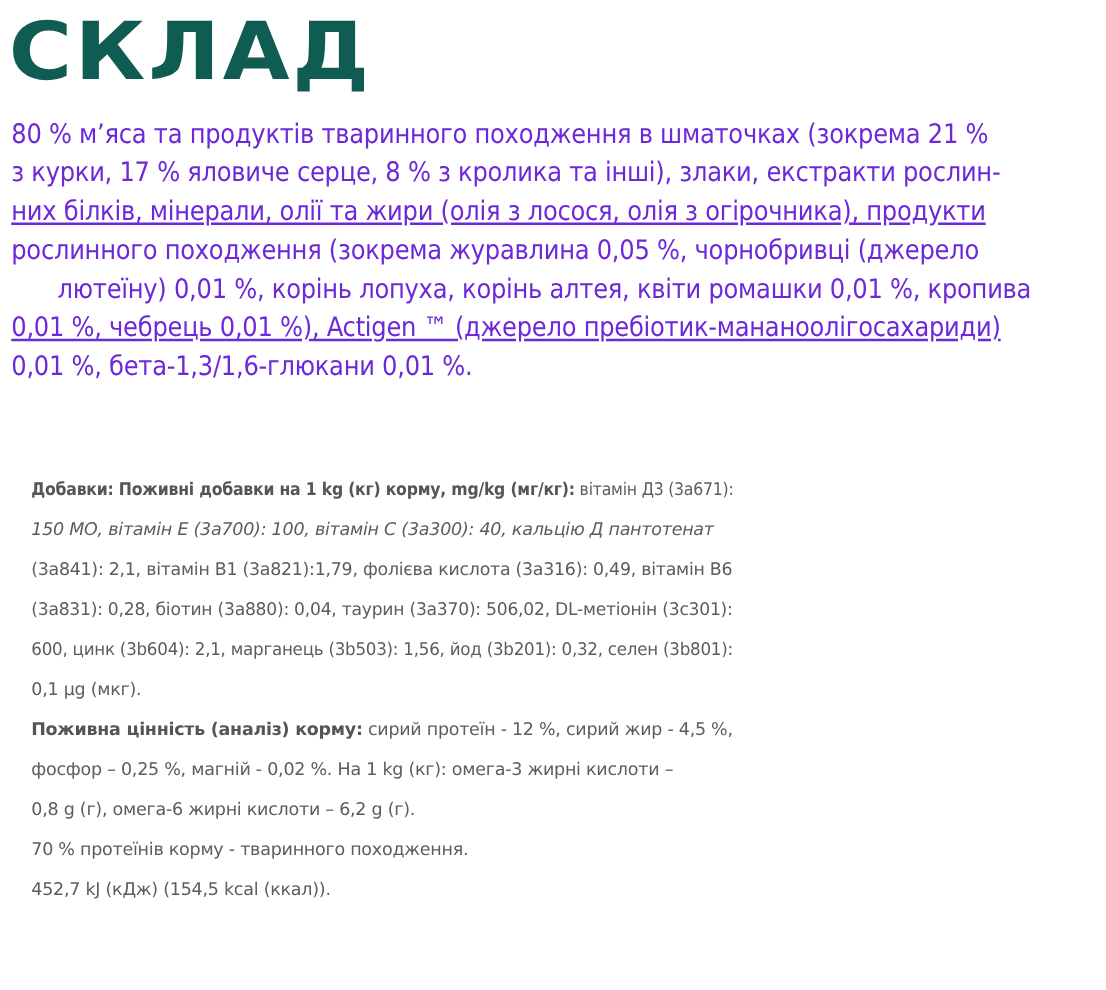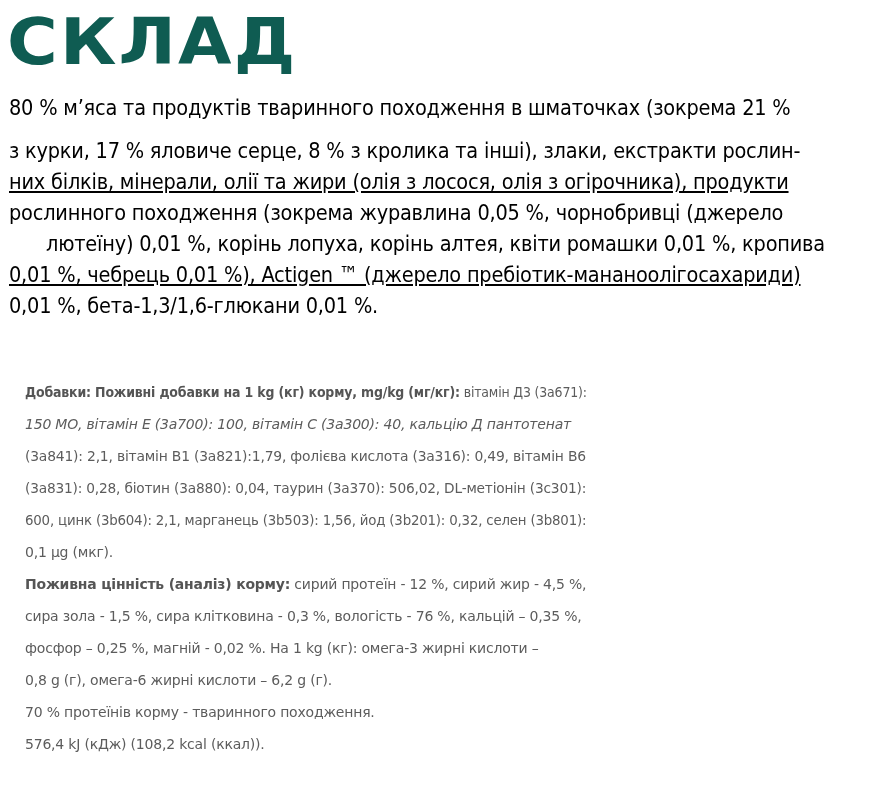--- a/index.html
+++ b/index.html
@@ -30,21 +30,21 @@
     }
     .composition {
       position: absolute;
       left: 9px;
       top: 92px;
       width: 872px;
       margin: 0;
       font-family: "DejaVu Sans Condensed", "DejaVu Sans", sans-serif;
       font-size: 21.5px;
       line-height: 31px;
-      color: #000000;
+      color: #6d28d9;
       letter-spacing: -0.2px;
     }
     .line {
       display: block;
       white-space: nowrap;
     }
     .additives {
       position: absolute;
       left: 9px;
       top: 360px;
@@ -60,40 +60,39 @@
       color: #555555;
     }
   </style>
 </head>
 <body>
 
 <h1 class="title">СКЛАД</h1>
 
 <div class="composition">
   <span class="line" style="display: block; width: max-content;">80 % м’яса та продуктів тваринного походження в шматочках (зокрема 21 %</span>
-  <span class="line" style="display: block; width: max-content; margin-top: 12px;">з курки, 17 % яловиче серце, 8 % з кролика та інші), злаки, екстракти рослин-</span>
+  <span class="line" style="display: block; width: max-content;">з курки, 17 % яловиче серце, 8 % з кролика та інші), злаки, екстракти рослин-</span>
   <span class="line" style="display: block; width: max-content; text-decoration: underline;">них білків, мінерали, олії та жири (олія з лосося, олія з огірочника), продукти</span>
   <span class="line" style="display: block; width: max-content;">рослинного походження (зокрема журавлина 0,05 %, чорнобривці (джерело</span>
   <span class="line" style="display: block; width: max-content; margin-left: 37px;">лютеїну) 0,01 %, корінь лопуха, корінь алтея, квіти ромашки 0,01 %, кропива</span>
   <span class="line" style="display: block; width: max-content; text-decoration: underline;">0,01 %, чебрець 0,01 %), Actigen ™ (джерело пребіотик-мананоолігосахариди)</span>
   <span class="line" style="display: block; width: max-content;">0,01 %, бета-1,3/1,6-глюкани 0,01 %.</span>
 </div>
 
 <div class="additives">
   <div>
     <span class="line" style="display: block; transform-origin: left center; transform: scaleX(0.8969); width: max-content;"><span class="bold">Добавки: Поживні добавки на 1 kg (кг) корму, mg/kg (мг/кг):</span><span> вітамін Д3 (3a671):</span></span>
     <span class="line" style="display: block; width: max-content; font-style: italic;">150 МО, вітамін E (3a700): 100, вітамін C (3a300): 40, кальцію Д пантотенат</span>
     <span class="line" style="display: block; transform-origin: left center; transform: scaleX(0.992); width: max-content;">(3a841): 2,1, вітамін B1 (3a821):1,79, фолієва кислота (3a316): 0,49, вітамін B6</span>
     <span class="line" style="display: block; transform-origin: left center; transform: scaleX(0.9808); width: max-content;">(3a831): 0,28, біотин (3a880): 0,04, таурин (3a370): 506,02, DL-метіонін (3c301):</span>
     <span class="line" style="display: block; transform-origin: left center; transform: scaleX(0.9539); width: max-content;">600, цинк (3b604): 2,1, марганець (3b503): 1,56, йод (3b201): 0,32, селен (3b801):</span>
     <span class="line" style="display: block; width: max-content;">0,1 µg (мкг).</span>
   </div>
   <div>
     <span class="line" style="display: block; transform-origin: left center; transform: scaleX(0.9977); width: max-content;"><span class="bold">Поживна цінність (аналіз) корму:</span><span> сирий протеїн - 12 %, сирий жир - 4,5 %,</span></span>
-    <span class="line" style="display: block; width: max-content;">сира зола - 1,5 %, сира клітковина - 0,3 %, вологість - 76 %, кальцій – 0,35 %,</span>
     <span class="line" style="display: block; width: max-content;">фосфор – 0,25 %, магній - 0,02 %. На 1 kg (кг): омега-3 жирні кислоти –</span>
     <span class="line" style="display: block; width: max-content;">0,8 g (г), омега-6 жирні кислоти – 6,2 g (г).</span>
     <span class="line" style="display: block; width: max-content;">70 % протеїнів корму - тваринного походження.</span>
   </div>
   <div>
-    <span class="line" style="display: block; width: max-content;">576,4 kJ (кДж) (108,2 kcal (ккал)).</span>
+    <span class="line" style="display: block; width: max-content;">452,7 kJ (кДж) (154,5 kcal (ккал)).</span>
   </div>
 </div>
 
 </body></html>

